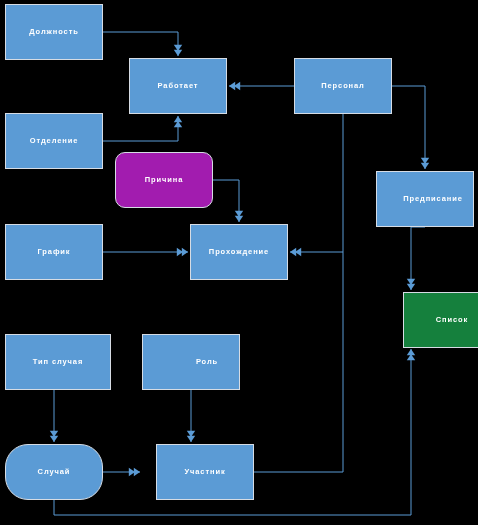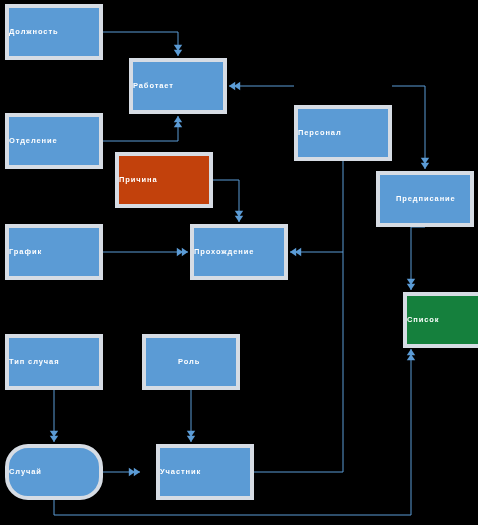--- a/index.html
+++ b/index.html
@@ -1,23 +1,23 @@
 <!DOCTYPE html>
 <html><head>
 <meta charset="utf-8">
 <title>ER Diagram</title>
 <style>
   html,body{margin:0;padding:0;background:#000;}
   body{width:478px;height:525px;overflow:hidden;
        font-family:"Liberation Sans","DejaVu Sans",sans-serif;}
   #canvas{position:relative;width:478px;height:525px;background:#000;}
   #edges{position:absolute;left:0;top:0;width:478px;height:525px;}
-  .node{position:absolute;background:#5B9BD5;border:4px solid #e5e5e5;
+  .node{position:absolute;background:#5B9BD5;border:1px solid #e5e5e5;
         box-sizing:border-box;display:flex;align-items:center;
-        justify-content:flex-start;}
+        justify-content:center;}
   .node .lbl{color:#FFFFFF;font-size:7.5px;font-weight:bold;
              letter-spacing:.9px;text-align:center;line-height:1.1;
              white-space:nowrap;}
 </style>
 </head>
 <body>
 
 <div id="canvas">
 
   <svg id="edges" viewBox="0 0 478 525" preserveAspectRatio="none">
@@ -88,42 +88,42 @@
       </g>
     </svg>
 
   <div id="nodes">
       <div class="node" style="left: 5px; top: 4px; width: 98px; height: 56px; background: rgb(91, 155, 213); border-color: rgb(214, 220, 228);">
         <span class="lbl" style="color: rgb(255, 255, 255);">Должность</span>
       </div>
       <div class="node" style="left: 129px; top: 58px; width: 98px; height: 56px; background: rgb(91, 155, 213); border-color: rgb(214, 220, 228);">
         <span class="lbl" style="color: rgb(255, 255, 255);">Работает</span>
       </div>
-      <div class="node" style="left: 294px; top: 58px; width: 98px; height: 56px; background: rgb(91, 155, 213); border-color: rgb(214, 220, 228); margin-top: 47px;">
+      <div class="node" style="left: 294px; top: 58px; width: 98px; height: 56px; background: rgb(91, 155, 213); border-color: rgb(214, 220, 228);">
         <span class="lbl" style="color: rgb(255, 255, 255);">Персонал</span>
       </div>
       <div class="node" style="left: 5px; top: 113px; width: 98px; height: 56px; background: rgb(91, 155, 213); border-color: rgb(214, 220, 228);">
         <span class="lbl" style="color: rgb(255, 255, 255);">Отделение</span>
       </div>
-      <div class="node" style="left: 115px; top: 152px; width: 98px; height: 56px; background: #c2410c; border-color: rgb(214, 220, 228);">
+      <div class="node" style="left: 115px; top: 152px; width: 98px; height: 56px; background: #a21caf; border-color: rgb(214, 220, 228); border-radius: 10px;">
         <span class="lbl" style="color: rgb(255, 255, 255);">Причина</span>
       </div>
       <div class="node" style="left: 376px; top: 171px; width: 98px; height: 56px; background: rgb(91, 155, 213); border-color: rgb(214, 220, 228);">
         <span class="lbl" style="color: rgb(255, 255, 255); padding-left: 16px;">Предписание</span>
       </div>
       <div class="node" style="left: 5px; top: 224px; width: 98px; height: 56px; background: rgb(91, 155, 213); border-color: rgb(214, 220, 228);">
         <span class="lbl" style="color: rgb(255, 255, 255);">График</span>
       </div>
       <div class="node" style="left: 190px; top: 224px; width: 98px; height: 56px; background: rgb(91, 155, 213); border-color: rgb(214, 220, 228);">
         <span class="lbl" style="color: rgb(255, 255, 255);">Прохождение</span>
       </div>
       <div class="node" style="left: 362px; top: 292px; width: 98px; height: 56px; background: #15803d; border-color: rgb(214, 220, 228); margin-left: 41px;">
         <span class="lbl" style="color: rgb(255, 255, 255);">Список</span>
       </div>
-      <div class="node" style="left: 5px; top: 334px; width: 98px; height: 56px; background: rgb(91, 155, 213); border-color: rgb(214, 220, 228);">
+      <div class="node" style="left: 5px; top: 334px; width: 106px; height: 56px; background: rgb(91, 155, 213); border-color: rgb(214, 220, 228);">
         <span class="lbl" style="color: rgb(255, 255, 255);">Тип случая</span>
       </div>
       <div class="node" style="left: 142px; top: 334px; width: 98px; height: 56px; background: rgb(91, 155, 213); border-color: rgb(214, 220, 228);">
         <span class="lbl" style="color: rgb(255, 255, 255); margin-left: 32px;">Роль</span>
       </div>
       <div class="node" style="left: 5px; top: 444px; width: 98px; height: 56px; background: rgb(91, 155, 213); border-color: rgb(214, 220, 228); border-radius: 23px;">
         <span class="lbl" style="color: rgb(255, 255, 255);">Случай</span>
       </div>
       <div class="node" style="left: 156px; top: 444px; width: 98px; height: 56px; background: rgb(91, 155, 213); border-color: rgb(214, 220, 228);">
         <span class="lbl" style="color: rgb(255, 255, 255);">Участник</span>

